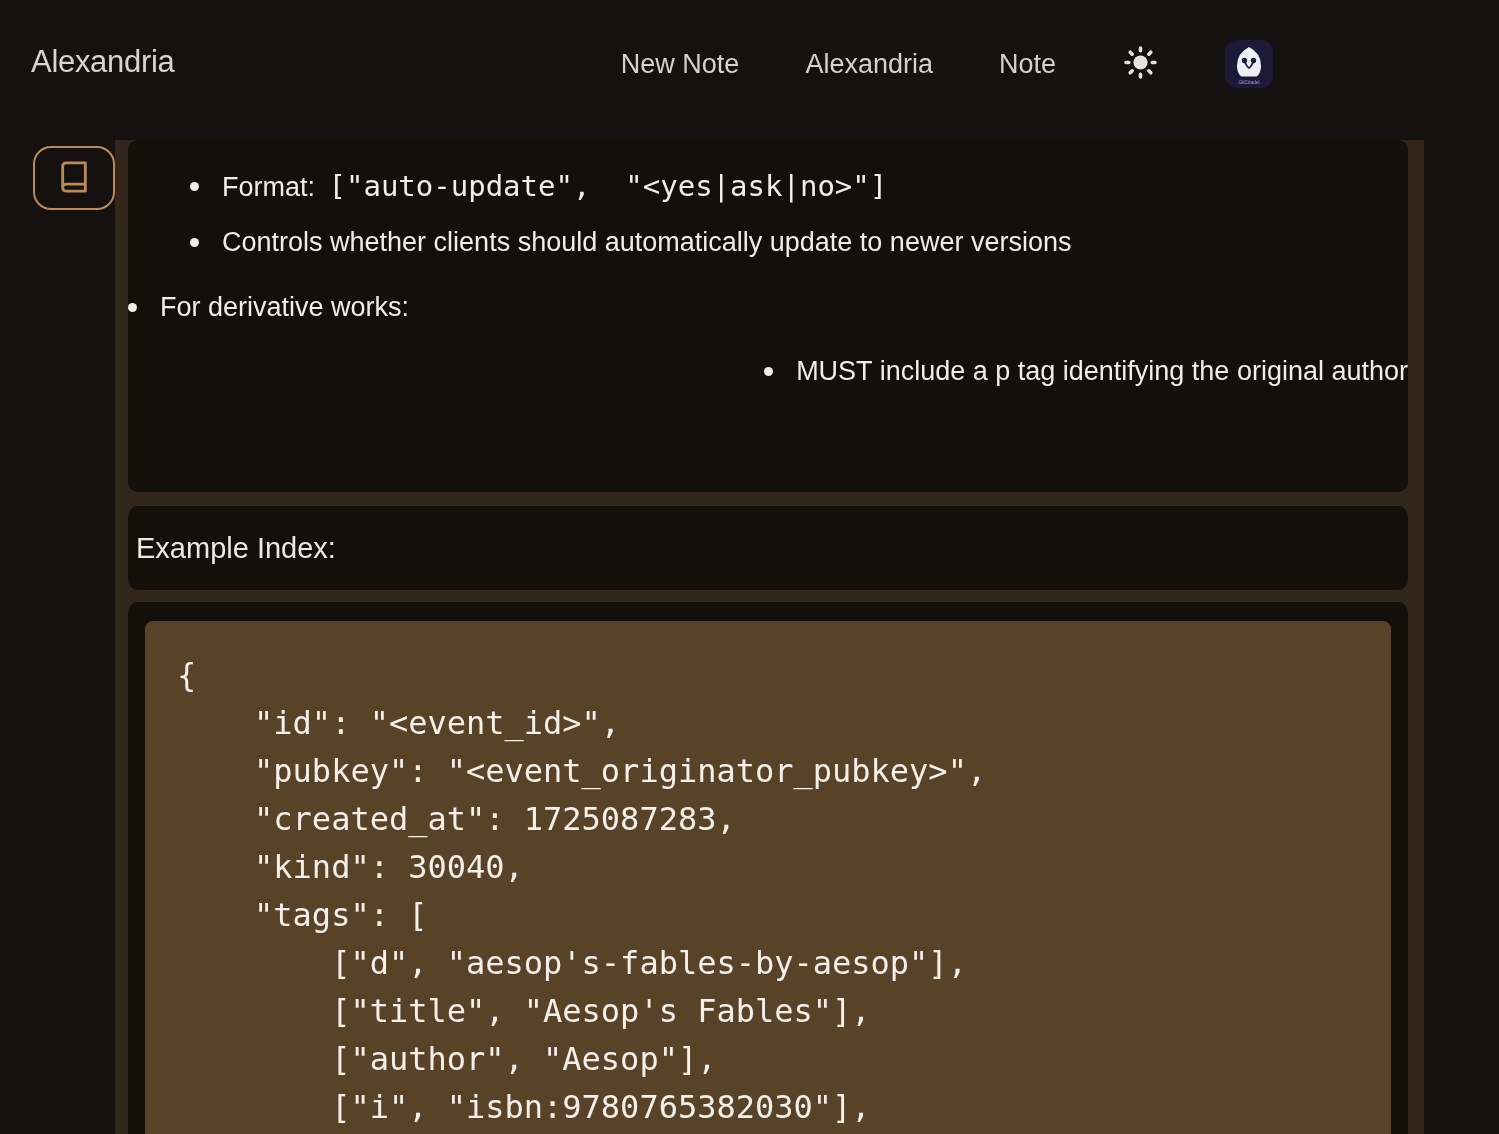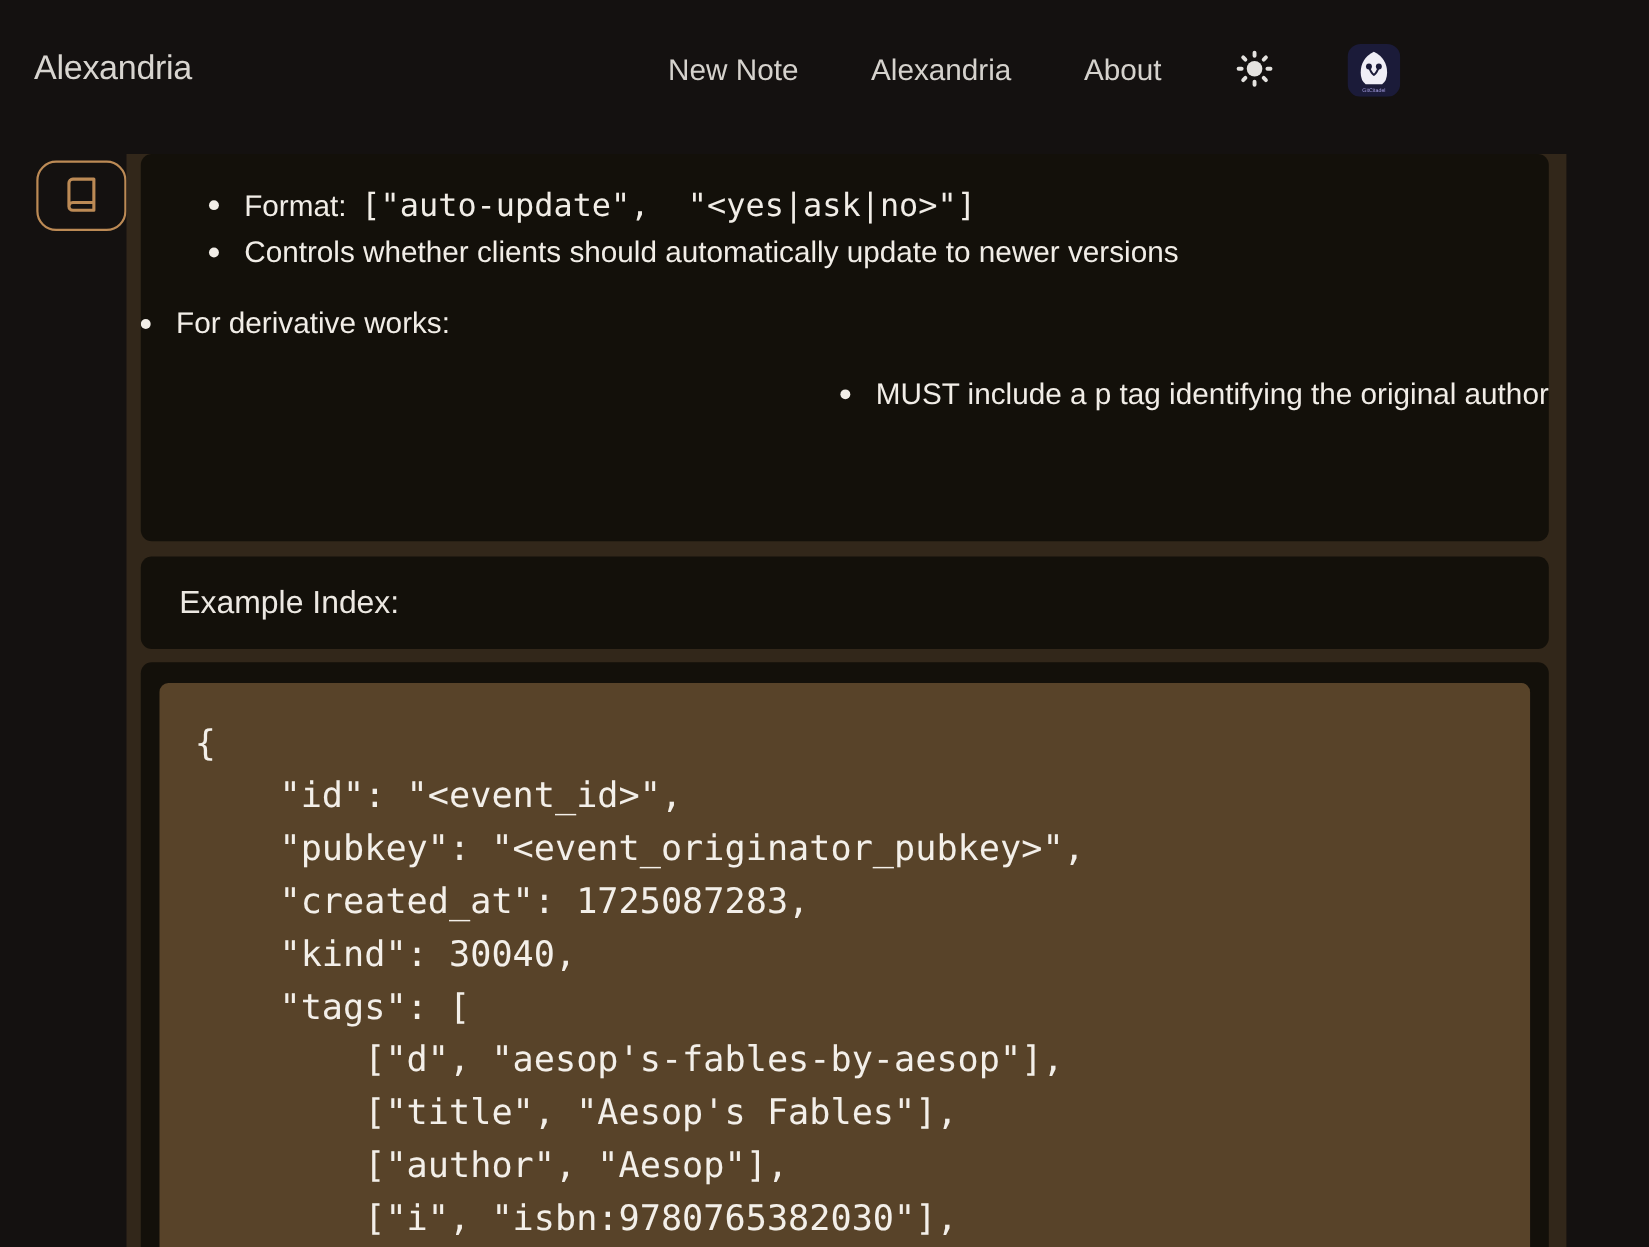--- a/index.html
+++ b/index.html
@@ -40,27 +40,27 @@
   
   .main {
     position:absolute; left:115px; top:140px; width:1309px; height:994px;
     background:#32271a; overflow:hidden;
   }
   .card {
     position:absolute; left:13px; width:1280px;
     background:#13100a; border-radius:10px;
   }
   .card-doc  { top:0;   height:352px; overflow:hidden; }
-  .card-label{ top:366px; height:84px; display:flex; align-items:center; padding-left:35px; }
+  .card-label{ top:366px; height:84px; display:flex; align-items:center; padding-left:8px; }
   .card-code { top:462px; height:560px; padding:19px 17px; }
 
   
   #doc-list { padding-top:26px; }
   .li { display:flex; align-items:center; height:40px; font-size:27px; }
-  .li + .li { margin-top:3px; }
+  .li + .li { margin-top:16px; }
   .li.lvl1 { margin-top:25px; }
   .li.lvl1 + .li { margin-top:24px;justify-content:flex-end; }
   .li.lvl1 { }
   .li.lvl2 { padding-left:62px; }
   .dot { width:9px; height:9px; border-radius:50%; background:#f1ede7; margin-right:23px; flex:none; }
   .txt { white-space:pre; }
   .txt code {
     font-family:"DejaVu Sans Mono","Liberation Mono",monospace;
     font-size:29px; white-space:pre; margin-left:6px;
   }
@@ -81,21 +81,21 @@
 </style>
 </head>
 <body>
 
 <div class="header">
   <div class="brand">Alexandria</div>
 
   <div class="navwrap">
     <span class="navlink">New Note</span>
     <span class="navlink">Alexandria</span>
-    <span class="navlink">About</span>
+    <span class="navlink">Note</span>
 
     <button class="iconbtn">
       <span>
         <svg width="37" height="37" viewBox="0 0 24 24" fill="none" stroke="#e4e2df" stroke-width="2.3" stroke-linecap="round">
           <circle cx="12" cy="12" r="4.6" fill="#e4e2df" stroke="none"></circle>
           <line x1="12" y1="2.6" x2="12" y2="4.4"></line>
           <line x1="12" y1="19.6" x2="12" y2="21.4"></line>
           <line x1="2.6" y1="12" x2="4.4" y2="12"></line>
           <line x1="19.6" y1="12" x2="21.4" y2="12"></line>
           <line x1="5.3" y1="5.3" x2="6.6" y2="6.6"></line>

